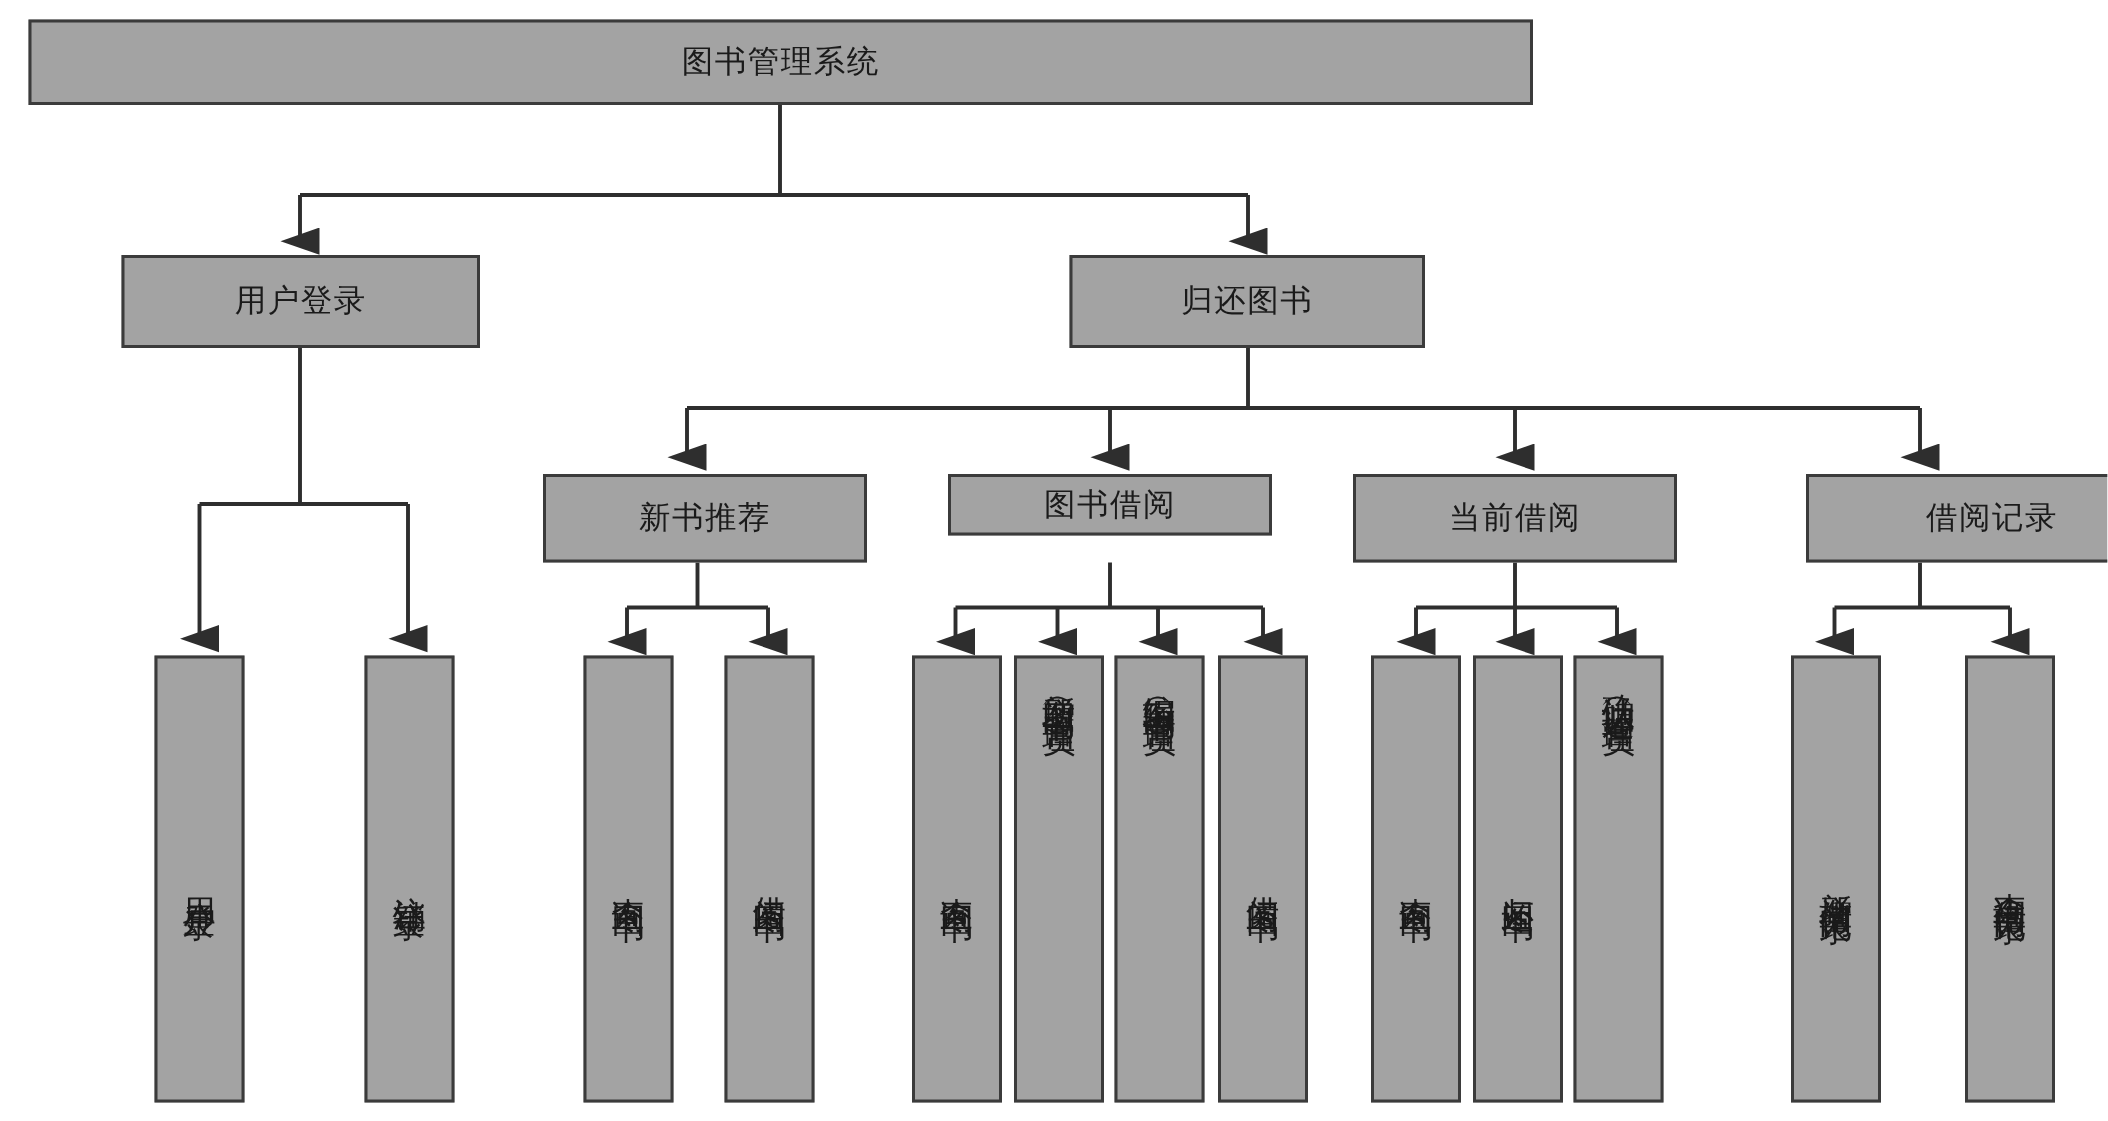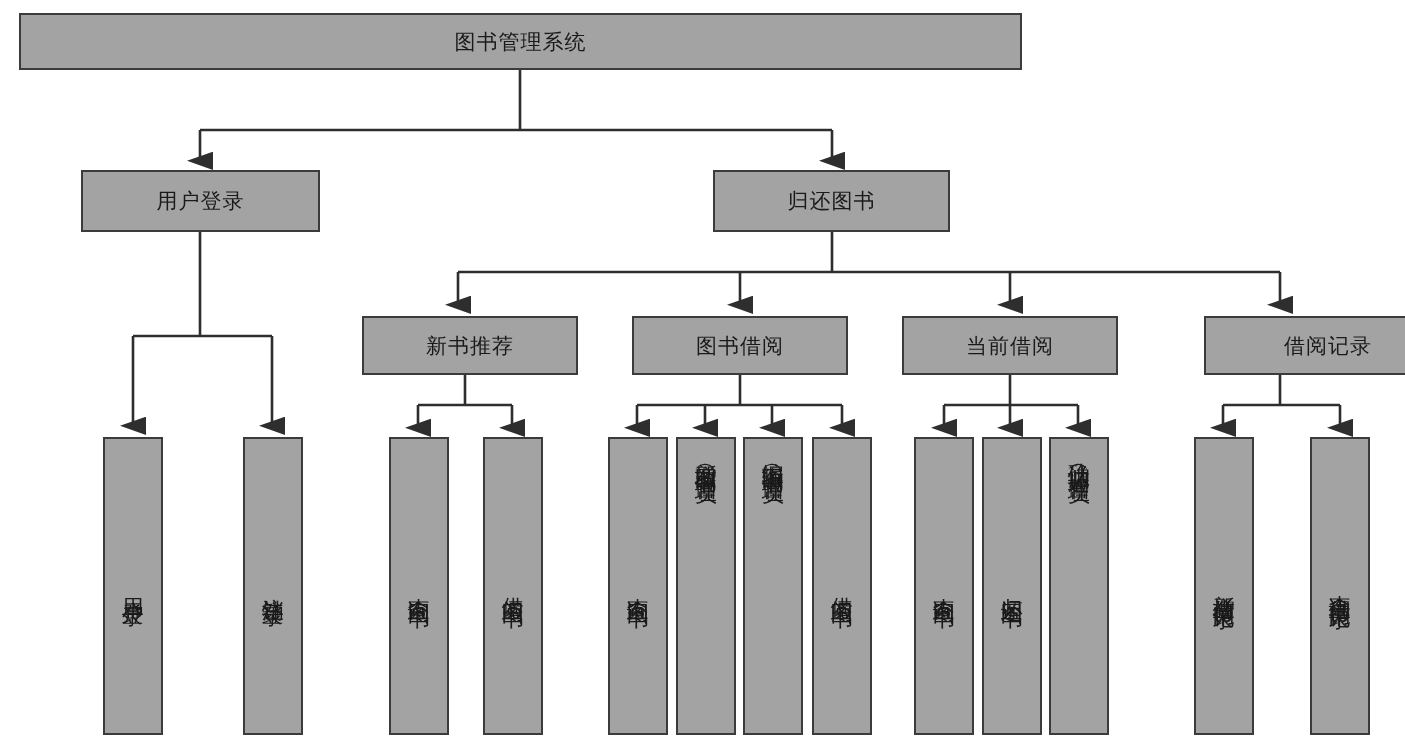--- a/index.html
+++ b/index.html
@@ -130,21 +130,21 @@
   <div class="node horizontal" style="left:81px; top:170px; width:239px; height:62px;">
     <span class="label">用户登录</span>
   </div>
   <div class="node horizontal" style="left:713px; top:170px; width:237px; height:62px;">
     <span class="label">归还图书</span>
   </div>
 
   <div class="node horizontal" style="left:362px; top:316px; width:216px; height:59px;">
     <span class="label">新书推荐</span>
   </div>
-  <div class="node horizontal" style="left:632px; top:316px; width:216px; height:59px;">
+  <div class="node horizontal" style="left:632px; top:316px; width:216px; height:41px;">
     <span class="label">图书借阅</span>
   </div>
   <div class="node horizontal" style="left:902px; top:316px; width:216px; height:59px;">
     <span class="label">当前借阅</span>
   </div>
   <div class="node horizontal" style="left:1172px; top:316px; width:248px; height:59px;margin-left:32px;">
     <span class="label">借阅记录</span>
   </div>
 
   <div class="node vertical center-text" style="left:103px; top:437px; width:60px; height:298px;">

